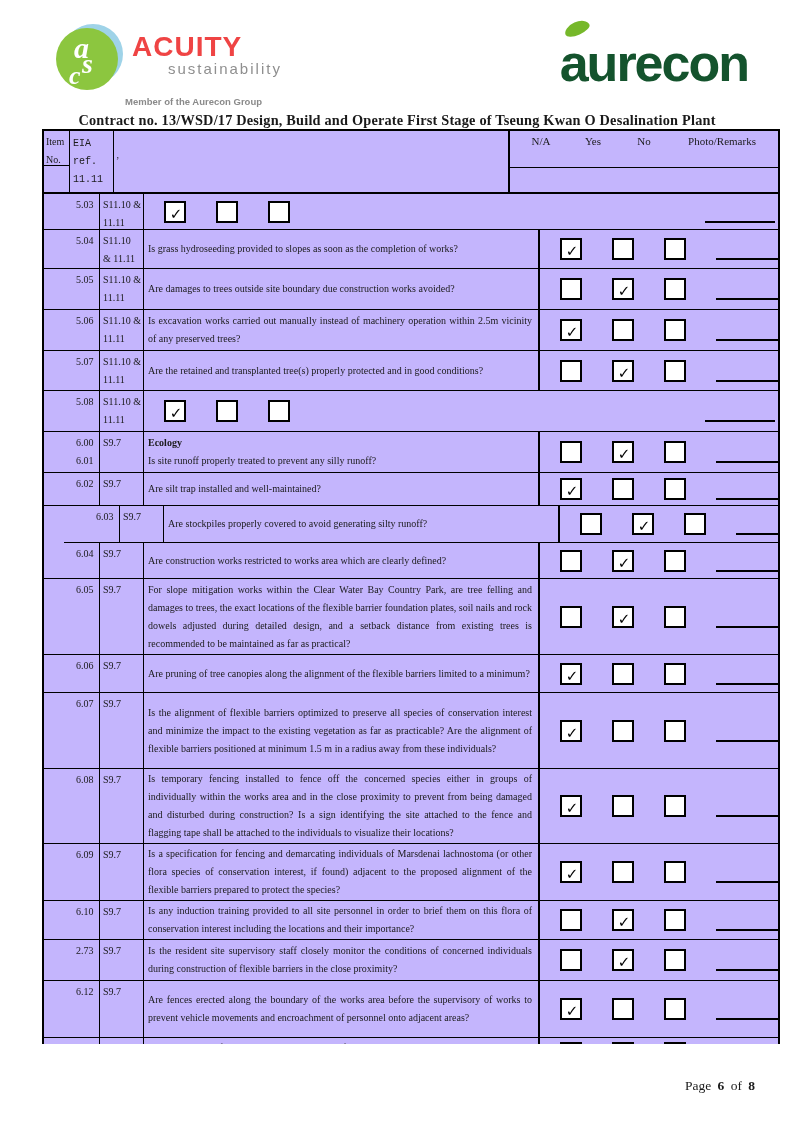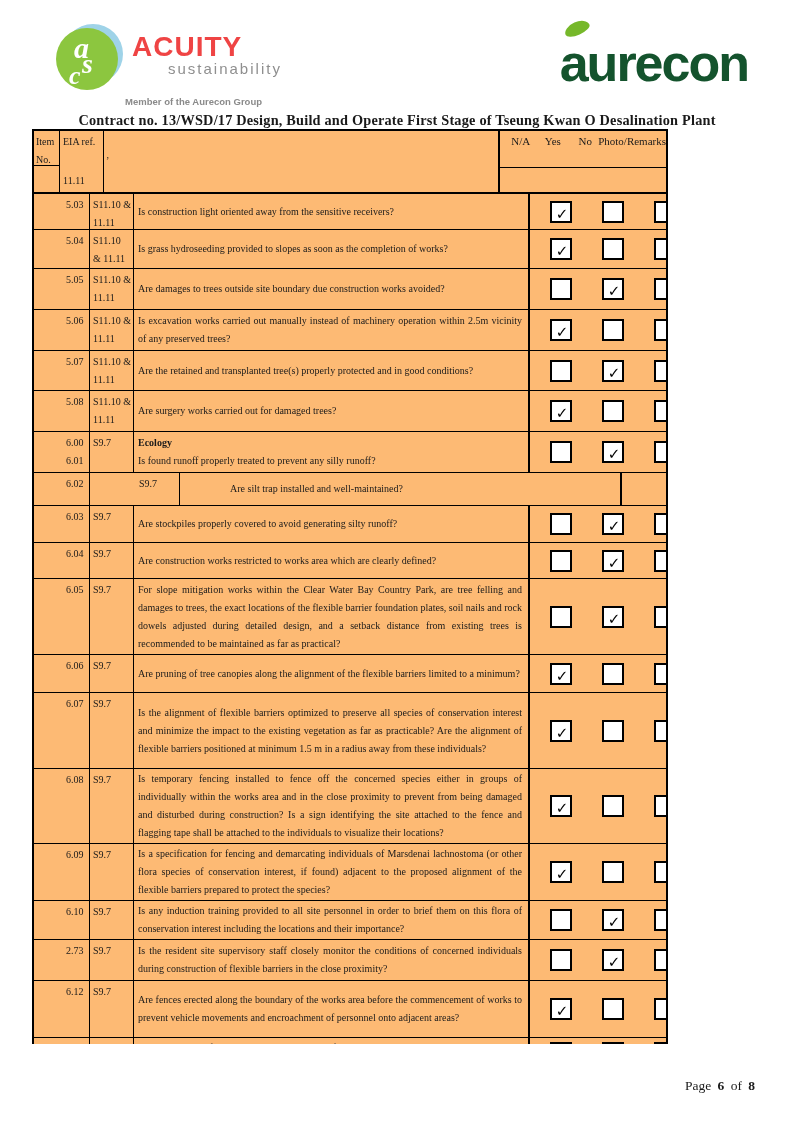--- a/index.html
+++ b/index.html
@@ -19,39 +19,39 @@
   .aurecon-word{position:relative;display:inline-block;font-size:52px;font-weight:bold;
                 letter-spacing:-2px;line-height:58px;padding-top:6px;}
   .aurecon-leaf{position:absolute;left:4px;top:-6px;width:26px;height:13px;
                 border-radius:50% 50% 50% 50% / 60% 60% 40% 40%;transform:rotate(-24deg);}
 
   
   .doc-title{position:absolute;top:112px;left:0;right:0;text-align:center;
              font-size:14.3px;font-weight:bold;letter-spacing:.2px;}
 
   
-  .tbl{position:absolute;top:129px;left:32px;width:636px;max-height:915px;overflow:hidden;
-       border:2px solid #000;border-bottom:none;box-sizing:border-box;background:#fdba74;}
+  .tbl{position:absolute;top:129px;left:42px;width:738px;max-height:915px;overflow:hidden;
+       border:2px solid #000;border-bottom:none;box-sizing:border-box;background:#c4b5fd;}
   .trow,.thead{display:flex;box-sizing:border-box;}
   .thead{height:63px;border-bottom:2px solid #000;}
   .c-item{width:26px;border-right:1.5px solid #000;box-sizing:border-box;flex:none;
           font-size:10px;line-height:18px;padding:2px 1px 0 2px;white-space:pre-line;}
   .c-eia{width:44px;border-right:1.5px solid #000;box-sizing:border-box;flex:none;
          font-size:10px;line-height:18px;padding:2px 1px 0 3px;white-space:pre-line;}
   .c-q{width:396px;border-right:2px solid #000;box-sizing:border-box;flex:none;
        font-size:10px;line-height:18px;padding:1px 6px 1px 4px;
        display:flex;flex-direction:column;justify-content:center;overflow:hidden;
        text-align:justify;position:relative;}
   .c-checks{flex:1;display:flex;align-items:center;padding-left:20px;gap:30px;
             position:relative;box-sizing:border-box;overflow:hidden;}
   
   .hc-item{display:flex;flex-direction:column;}
   .hc-item-top{height:32px;border-bottom:1.5px solid #000;margin:-2px -1px 0 -2px;
                padding:2px 1px 0 2px;}
-  .hc-eia{display:flex;flex-direction:column;justify-content:space-between;padding-bottom:2px;}
+  .hc-eia{display:flex;flex-direction:column;justify-content:center;padding-bottom:2px;font-family:Liberation Mono, monospace;}
   .hc-q .stray{position:absolute;left:2px;bottom:22px;font-size:10px;color:#222;}
   .hc-checks{flex-direction:column;align-items:stretch;padding:0;gap:12px;}
   .hc-checks-top{height:32px;border-bottom:1.5px solid #000;display:flex;
                  align-items:flex-start;padding-top:4px;font-size:11px;}
   .hl{display:inline-block;text-align:center;}
   .hl-na{width:50px;margin-left:6px;}
   .hl-yes{width:46px;margin-left:4px;}
   .hl-no{width:44px;margin-left:6px;}
   .hl-rem{flex:1;text-align:center;}
   .hc-checks-bottom{flex:1;}
@@ -127,23 +127,20 @@
           <span class="hl hl-rem">Photo/Remarks</span>
         </div>
         <div class="hc-checks-bottom"></div>
       </div>
     </div>
     <div id="tbody">
         <div class="trow" style="height: 36px;">
           <div class="c-item">5.03</div>
           <div class="c-eia">S11.10 &amp;
 11.11</div>
-          <div class="c-q">
-            <div>Is construction light oriented away from the sensitive receivers?</div>
-          </div>
           <div class="c-checks">
             <span class="box">
               <span class="tick">✓</span>
             </span>
             <span class="box"></span>
             <span class="box"></span>
             <span class="remark"></span>
           </div>
         </div>
         <div class="trow" style="height: 39px;">
@@ -207,65 +204,62 @@
               <span class="tick">✓</span>
             </span>
             <span class="box"></span>
             <span class="remark"></span>
           </div>
         </div>
         <div class="trow" style="height: 41px;">
           <div class="c-item">5.08</div>
           <div class="c-eia">S11.10 &amp;
 11.11</div>
-          <div class="c-q">
-            <div>Are surgery works carried out for damaged trees?</div>
-          </div>
           <div class="c-checks">
             <span class="box">
               <span class="tick">✓</span>
             </span>
             <span class="box"></span>
             <span class="box"></span>
             <span class="remark"></span>
           </div>
         </div>
         <div class="trow" style="height: 41px;">
           <div class="c-item">6.00
 6.01</div>
           <div class="c-eia">S9.7</div>
           <div class="c-q">
             <div class="qsection">Ecology</div>
-            <div>Is found runoff properly treated to prevent any silly runoff?</div>
-          </div>
-          <div class="c-checks">
-            <span class="box"></span>
-            <span class="box">
-              <span class="tick">✓</span>
-            </span>
-            <span class="box"></span>
-            <span class="remark"></span>
-          </div>
-        </div>
-        <div class="trow" style="height: 33px; gap: 46px;">
+            <div>Is site runoff properly treated to prevent any silly runoff?</div>
+          </div>
+          <div class="c-checks">
+            <span class="box"></span>
+            <span class="box">
+              <span class="tick">✓</span>
+            </span>
+            <span class="box"></span>
+            <span class="remark"></span>
+          </div>
+        </div>
+        <div class="trow" style="height: 33px;">
           <div class="c-item">6.02</div>
           <div class="c-eia">S9.7</div>
           <div class="c-q">
             <div>Are silt trap installed and well-maintained?</div>
           </div>
           <div class="c-checks">
             <span class="box">
               <span class="tick">✓</span>
             </span>
             <span class="box"></span>
             <span class="box"></span>
             <span class="remark"></span>
           </div>
         </div>
-        <div class="trow" style="height: 37px;">
+        <div class="trow" style="height: 37px; margin-left: 20px;">
           <div class="c-item">6.03</div>
           <div class="c-eia">S9.7</div>
           <div class="c-q">
             <div>Are stockpiles properly covered to avoid generating silty runoff?</div>
           </div>
           <div class="c-checks">
             <span class="box"></span>
             <span class="box">
               <span class="tick">✓</span>
             </span>
@@ -390,21 +384,21 @@
               <span class="tick">✓</span>
             </span>
             <span class="box"></span>
             <span class="remark"></span>
           </div>
         </div>
         <div class="trow" style="height: 57px;">
           <div class="c-item">6.12</div>
           <div class="c-eia">S9.7</div>
           <div class="c-q">
-            <div>Are fences erected along the boundary of the works area before the commencement of works to prevent vehicle movements and encroachment of personnel onto adjacent areas?</div>
+            <div>Are fences erected along the boundary of the works area before the supervisory of works to prevent vehicle movements and encroachment of personnel onto adjacent areas?</div>
           </div>
           <div class="c-checks">
             <span class="box">
               <span class="tick">✓</span>
             </span>
             <span class="box"></span>
             <span class="box"></span>
             <span class="remark"></span>
           </div>
         </div>

